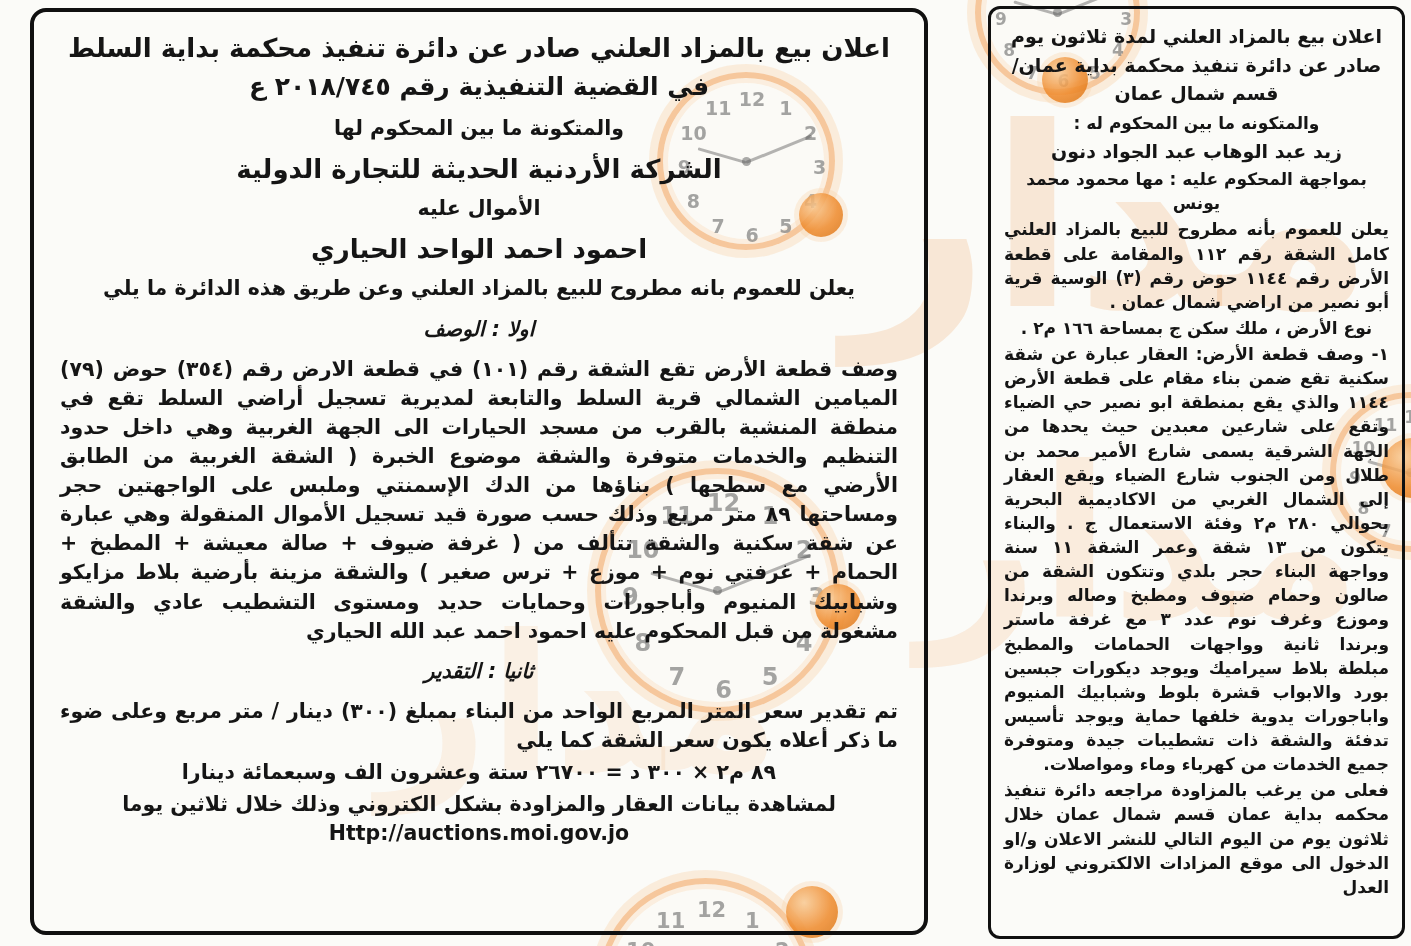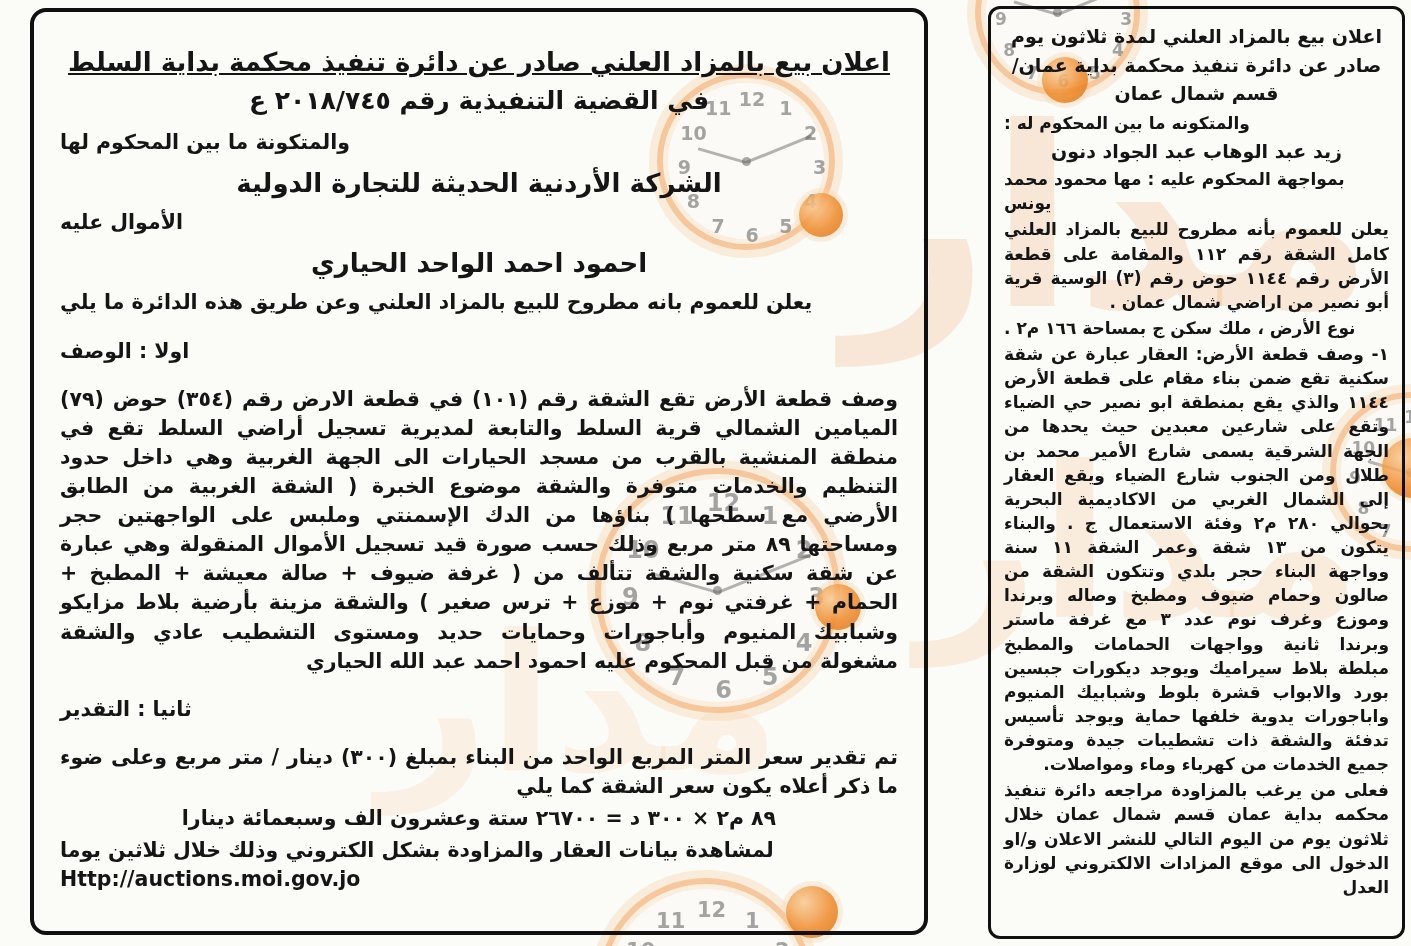--- a/index.html
+++ b/index.html
@@ -36,26 +36,26 @@
     border:4px solid #101010;border-radius:16px;
     padding:12px 26px 8px;font-size:20.5px;line-height:1.42;
   }
   .notice-right{
     left:988px;top:6px;width:417px;height:933px;
     border:3px solid #101010;border-radius:12px;
     padding:10px 13px;font-size:17px;line-height:1.42;
   }
   p,h1,h2{margin:3px 0;}
   .c{text-align:center;}
-  .r{text-align:left;}
+  .r{text-align:center;}
   .j{text-align:justify;}
-  .notice-left h1{font-size:26px;margin:20px 0 2px;text-decoration:underline;}
+  .notice-left h1{font-size:26px;margin:6px 0 2px;}
   .notice-left .case{font-size:25px;margin:2px 0 10px;}
   .notice-left .name{font-size:26px;margin:7px 0;}
-  .notice-left .sect{margin:19px 0;}
+  .notice-left .sect{margin:11px 0;font-style:italic;}
   .notice-right .big{font-size:19px;line-height:1.5;}
   .notice-right p{margin:2px 0;}
   .url{direction:ltr;unicode-bidi:embed;}
 </style>
 </head>
 <body>
 
 <div class="page">
 
   <div class="wm" aria-hidden="true">

